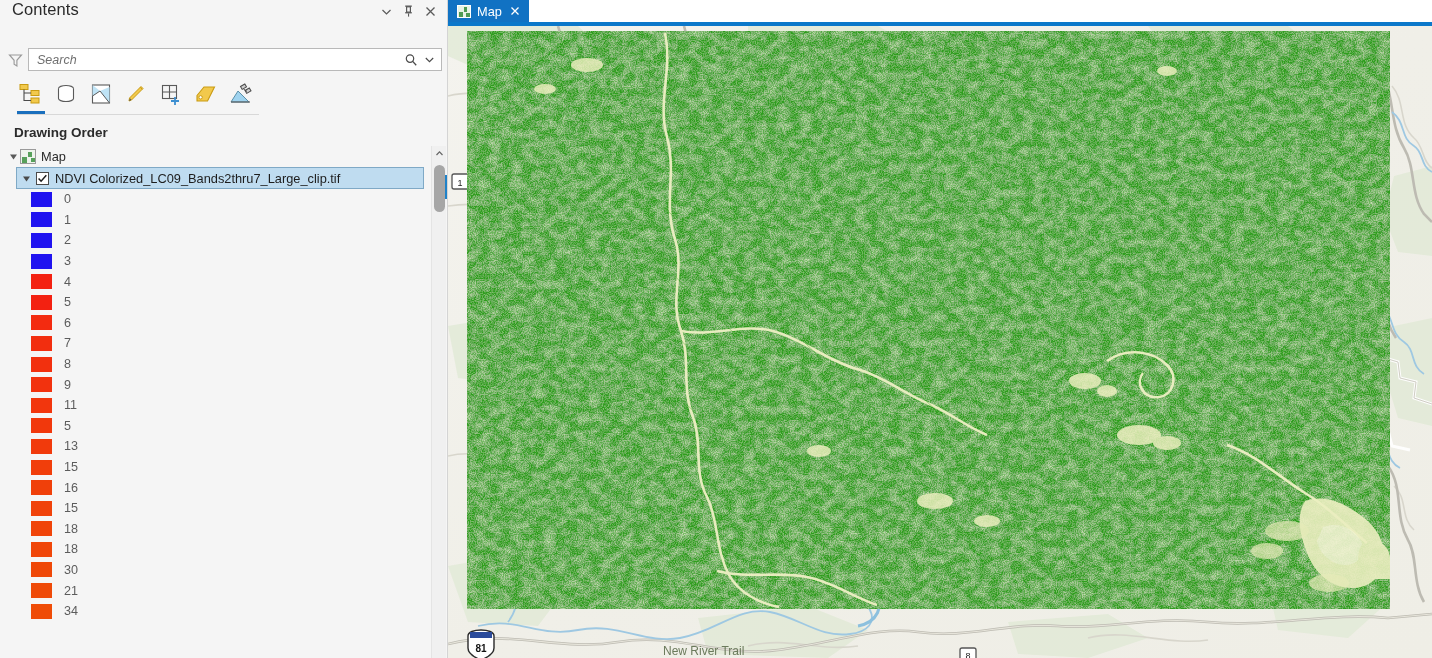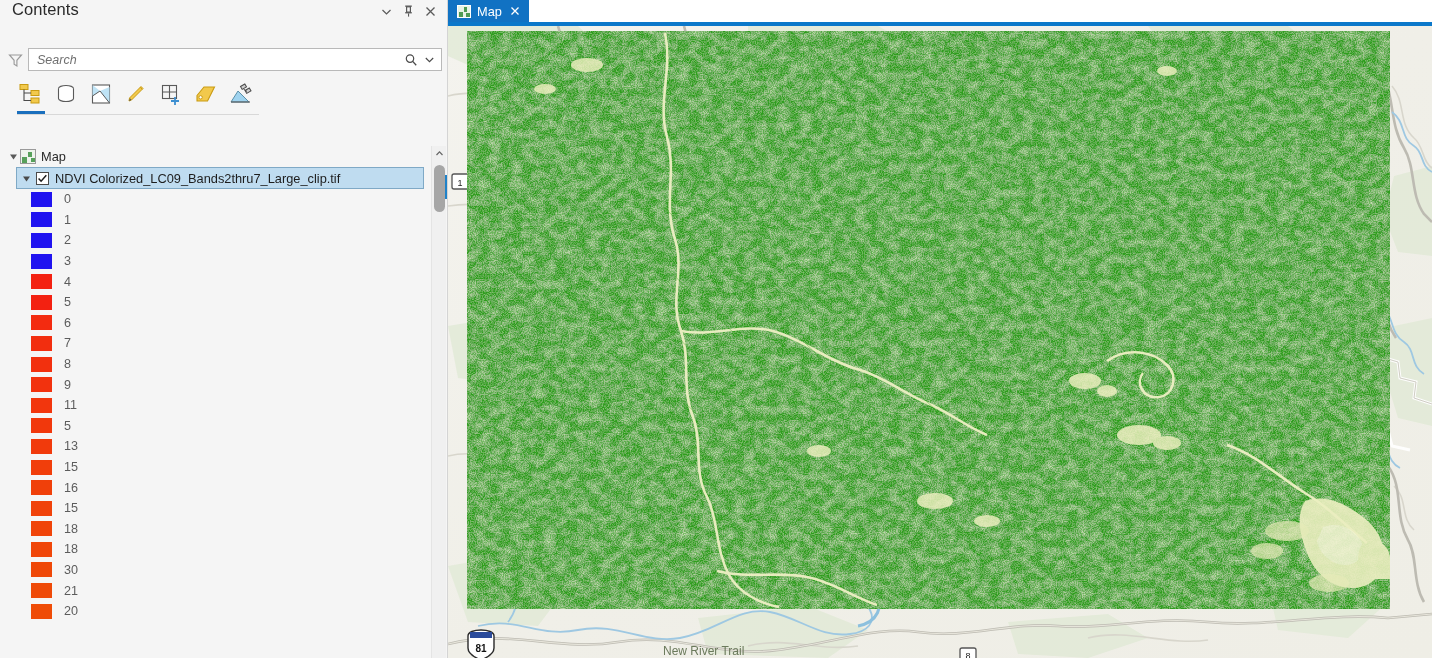--- a/index.html
+++ b/index.html
@@ -409,20 +409,21 @@
         <svg width="26" height="24" viewBox="0 0 26 24">
           <path d="M3 20 L10 9 L15 14 L21 20 Z" fill="#9fd3ef" stroke="#5a8fa8" stroke-width="1"></path>
           <path d="M3 20 L22 20" stroke="#5a5a5a" stroke-width="1.1"></path>
           <rect x="13" y="3" width="5" height="3.4" fill="#cfcfcf" stroke="#4a4a4a" stroke-width="1" transform="rotate(-30 15.5 4.7)"></rect>
           <rect x="17.5" y="7" width="5" height="3.4" fill="#cfcfcf" stroke="#4a4a4a" stroke-width="1" transform="rotate(-30 20 8.7)"></rect>
           <path d="M15.5 7 L19 9.5" stroke="#4a4a4a" stroke-width="1"></path>
         </svg>
       </div>
     </div>
 
+    <div class="section-title">Drawing Order</div>
 
     <div id="tree-wrap">
       <div id="tree">
 
         <div class="tree-row row-map">
           <span class="tri">
             <svg width="9" height="9" viewBox="0 0 9 9">
                 <path d="M1 2.5 L8 2.5 L4.5 7.5 Z" fill="#5a5a5a"></path>
               </svg>
           </span>
@@ -524,21 +525,21 @@
             <div class="leg-row">
               <span class="swatch" style="background: rgb(239, 72, 8);"></span>
               <span class="leg-label">30</span>
             </div>
             <div class="leg-row">
               <span class="swatch" style="background: rgb(239, 74, 8);"></span>
               <span class="leg-label">21</span>
             </div>
             <div class="leg-row">
               <span class="swatch" style="background: rgb(239, 76, 7);"></span>
-              <span class="leg-label">20</span>
+              <span class="leg-label">34</span>
             </div>
           </div>
       </div>
     </div>
 
     <div id="vscroll">
       <div class="sb-arrow">
         <svg width="9" height="9" viewBox="0 0 9 9">
             <path d="M1.5 6 L4.5 2.8 L7.5 6" fill="none" stroke="#666" stroke-width="1.2"></path>
           </svg>

